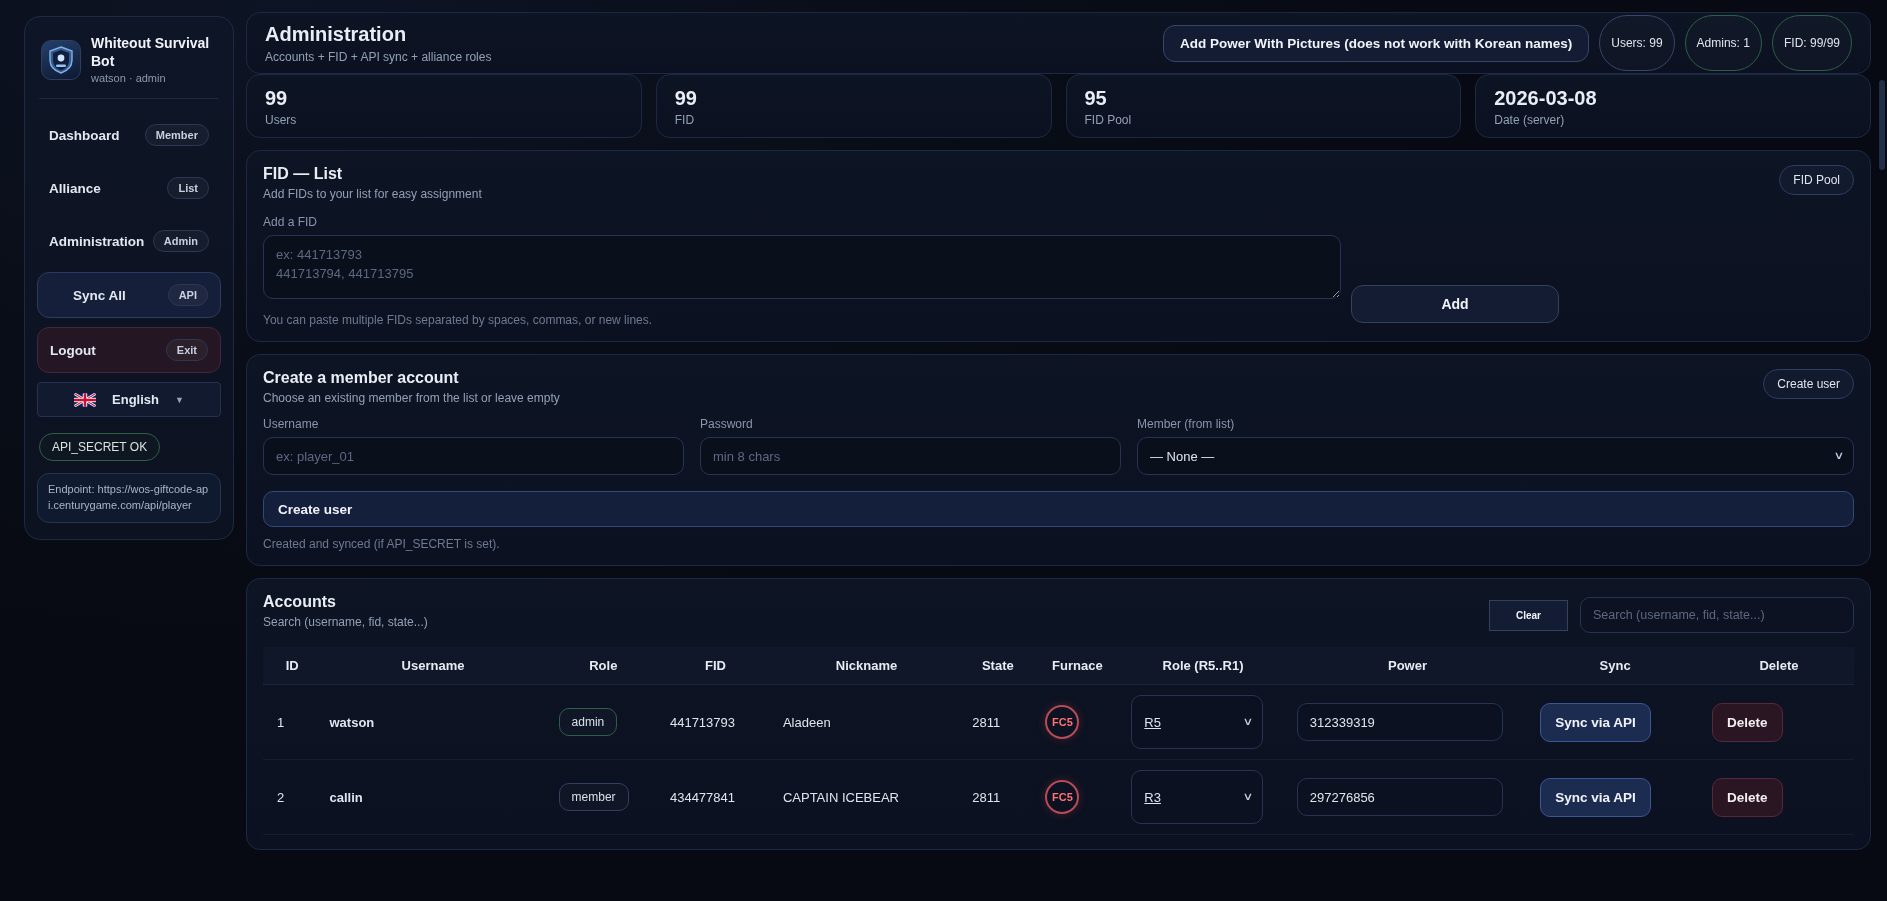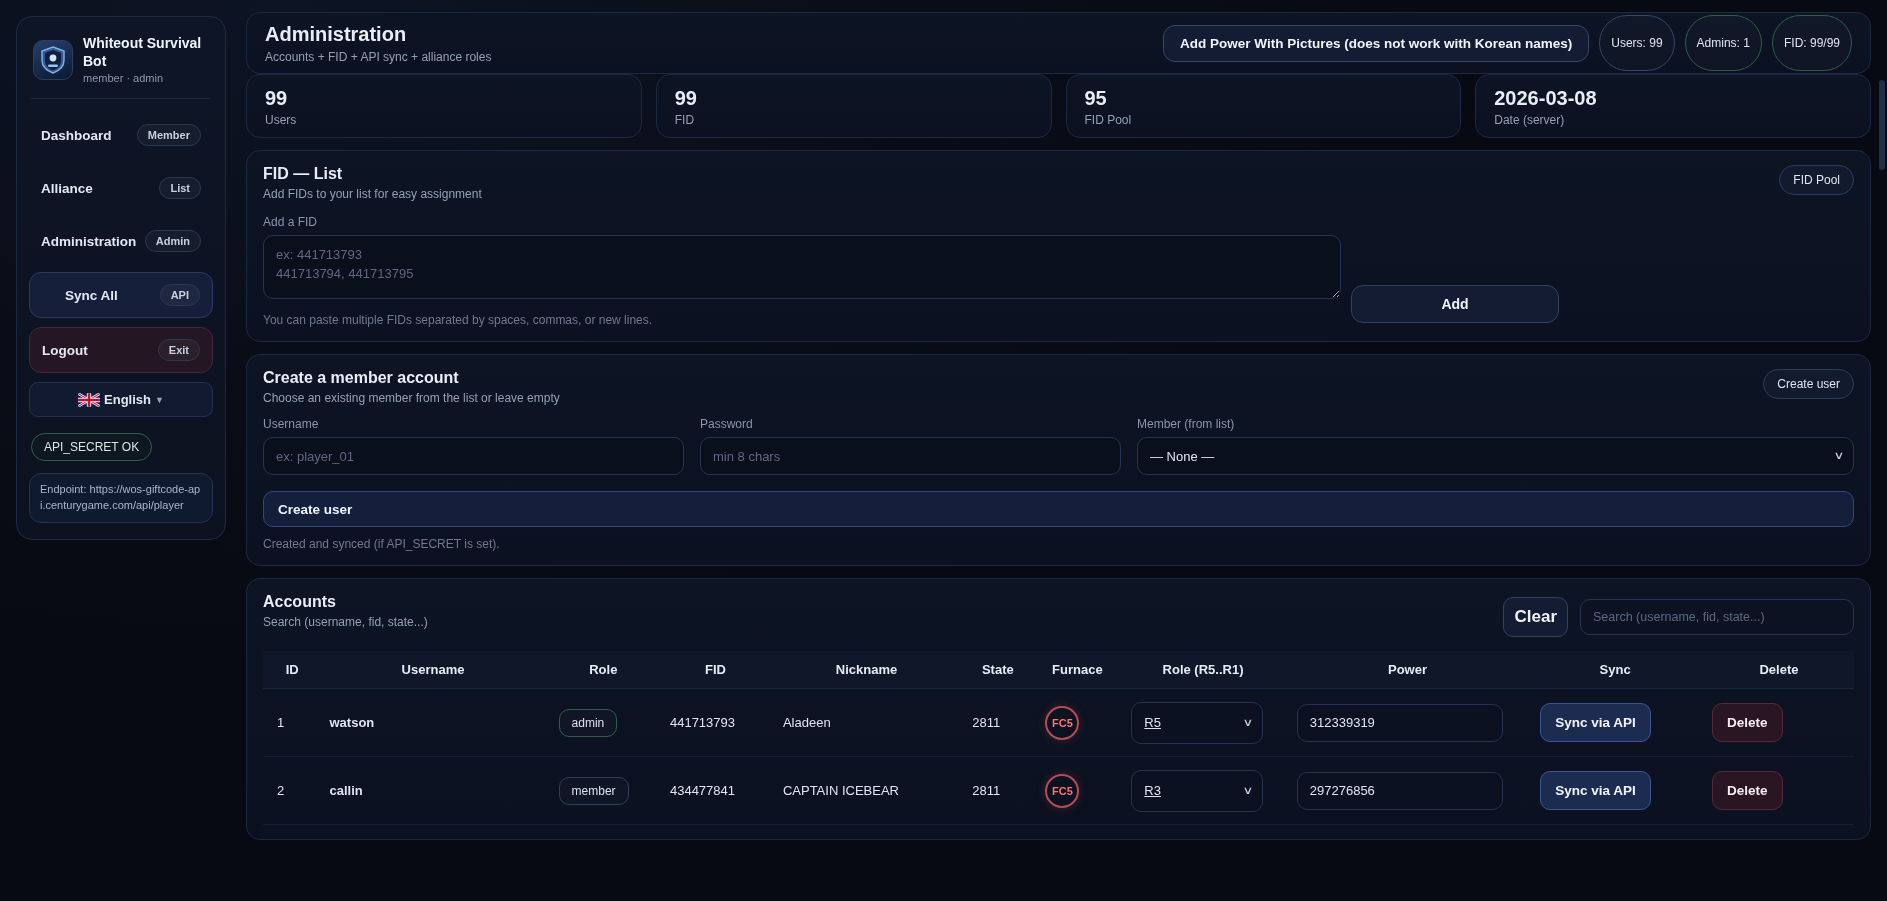--- a/index.html
+++ b/index.html
@@ -10,21 +10,21 @@
     color:#e9edf5;
     position:relative;
   }
   .card {
     background: linear-gradient(180deg, #0d1424 0%, #0b1120 100%);
     border:1px solid #1d2942;
     border-radius:14px;
   }
   
   .sidebar {
-    position:absolute; left:16px; top:16px; width:210px; padding:14px 12px 16px 12px;
+    position:absolute; left:24px; top:16px; width:210px; padding:14px 12px 16px 12px;
     background: linear-gradient(180deg,#0e1526 0%, #0c1220 100%);
     border:1px solid #1e2a45; border-radius:16px;
   }
   .brand { display:flex; align-items:center; gap:10px; padding:4px 4px 10px 4px; }
   .logo {
     width:40px; height:40px; border-radius:10px; flex:0 0 auto;
     background: linear-gradient(160deg,#25406b, #0d1830);
     display:flex; align-items:center; justify-content:center;
     border:1px solid #2c3f63;
   }
@@ -37,22 +37,22 @@
   }
   .nav-label { font-size:13.5px; font-weight:bold; color:#e2e8f2; }
   .pill {
     font-size:11px; font-weight:bold; color:#c7d0e0;
     background:rgba(255,255,255,0.04); border:1px solid #2b3753;
     padding:4px 10px; border-radius:999px; white-space:nowrap;
   }
   .nav-item.active { background:#161f3a; border:1px solid #2b3a60;padding-left:35px; }
   .nav-item.danger { background:#241723; border:1px solid #45263a; }
   .lang-row {
-    display:flex; align-items:center; justify-content:center; gap:4px;
-    background:#111a2e; border:1px solid #243150; border-radius:9px;
+    display:flex; align-items:center; justify-content:center; gap:16px;
+    background:#111a2e; border:1px solid #243150; border-radius:4px;
     padding:9px 10px; margin:4px 0 14px 0; cursor:pointer;
   }
   .lang-label { font-size:13px; font-weight:bold; color:#e2e8f2; }
   .chev-down { font-size:9px; color:#9aa4b8; }
   .flag { width:22px; height:14px; border-radius:2px; overflow:hidden; display:block; }
   .ok-pill {
     display:inline-block; font-size:12px; color:#d9e4dd;
     border:1px solid #2e5f46; border-radius:999px; padding:6px 12px; margin:2px 2px 12px 2px;
     background:rgba(32,74,52,0.08);
   }
@@ -115,21 +115,21 @@
   }
   .wide-btn {
     display:block; width:100%; height:36px; margin-top:16px;
     background:#141f3b; border:1px solid #32487a; border-radius:10px;
     color:#f0f3fa; font-weight:bold; font-size:13.5px; text-align:left; padding:0 14px; cursor:pointer;
     font-family:inherit;
   }
   
   .acc-head { display:flex; align-items:flex-start; justify-content:space-between; }
   .acc-tools { display:flex; gap:12px; align-items:center; margin-top:4px; }
-  .clear-btn { padding:9px 10px; border-radius:10px; font-size:17px; }
+  .clear-btn { padding:9px 26px; border-radius:0; font-size:10px; }
   .search-input {
     width:274px; height:36px; background:#0c1222; border:1px solid #273350; border-radius:10px;
     color:#dfe5ef; font-size:12.5px; padding:0 12px; font-family:inherit;
   }
   table.accounts { width:100%; border-collapse:collapse; margin-top:14px; table-layout:fixed; }
   .accounts thead tr { background:#0f1729; }
   .accounts th {
     text-align:center; font-size:13px; font-weight:bold; color:#e6ebf4;
     padding:11px 8px 11px 14px; border-bottom:1px solid #1b2539;
   }
@@ -141,21 +141,21 @@
   }
   .role-pill.admin { border:1px solid #2e5f46; }
   .role-pill.member { border:1px solid #31405f; }
   .furnace {
     display:inline-flex; width:34px; height:34px; border-radius:50%;
     border:2px solid #b84b55; color:#ff7272; font-size:11px; font-weight:bold;
     align-items:center; justify-content:center;
     box-shadow:0 0 10px rgba(214,69,80,0.25);
   }
   .rank-wrap { width:132px; }
-  .rank-wrap select { height:42px; background:#0b1120;text-decoration:underline; }
+  .rank-wrap select { height:54px; background:#0b1120;text-decoration:underline; }
   .power-input {
     width:206px; height:38px; background:#0b1120; border:1px solid #273350; border-radius:10px;
     color:#dfe5ef; font-size:13px; padding:0 12px; font-family:inherit;
   }
   .sync-btn { padding:11px 14px; border-radius:10px; background:#1c2b50; border:1px solid #3a5694; font-size:13.5px; }
   .del-btn { padding:11px 14px; border-radius:10px; background:#2a1622; border:1px solid #57283a; font-size:13.5px; color:#f4eef0; font-weight:bold; cursor:pointer; font-family:inherit; }
   .scrollbar { position:absolute; right:2px; top:80px; width:6px; height:90px; border-radius:3px; background:#222d47; }
 </style>
 </head>
 <body>
@@ -165,21 +165,21 @@
     <div class="logo">
       <svg width="30" height="30" viewBox="0 0 30 30">
         <path d="M15 2 L26 6 V15 C26 22 21 26 15 28 C9 26 4 22 4 15 V6 Z" fill="#35588f" stroke="#7fb1e8" stroke-width="1.4"></path>
         <path d="M15 5 L23 8 V15 C23 20.5 19.5 23.8 15 25.5 C10.5 23.8 7 20.5 7 15 V8 Z" fill="#10203c"></path>
         <circle cx="15" cy="13" r="3.4" fill="#cfe4ff"></circle>
         <rect x="10" y="19.4" width="10" height="2.6" rx="1.3" fill="#9cc3ef"></rect>
       </svg>
     </div>
     <div>
       <div class="brand-title">Whiteout Survival Bot</div>
-      <div class="brand-sub">member · admin</div>
+      <div class="brand-sub">watson · admin</div>
     </div>
   </div>
   <div class="divider"></div>
 
   <div class="nav-item">
     <span class="nav-label">Dashboard</span>
     <span class="pill">Member</span>
   </div>
   <div class="nav-item">
     <span class="nav-label">Alliance</span>

